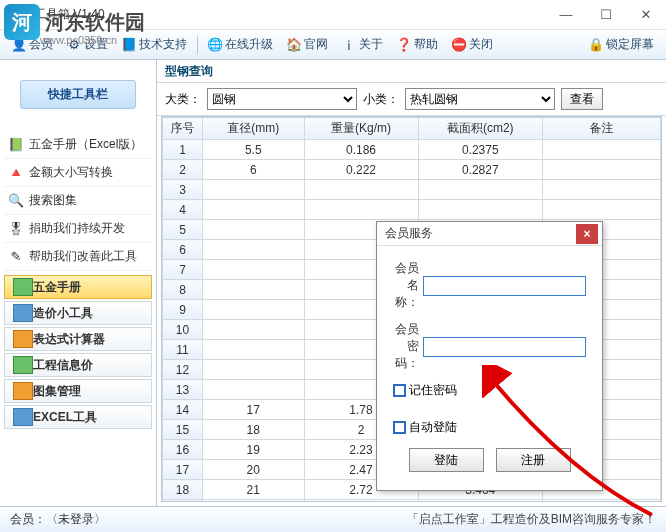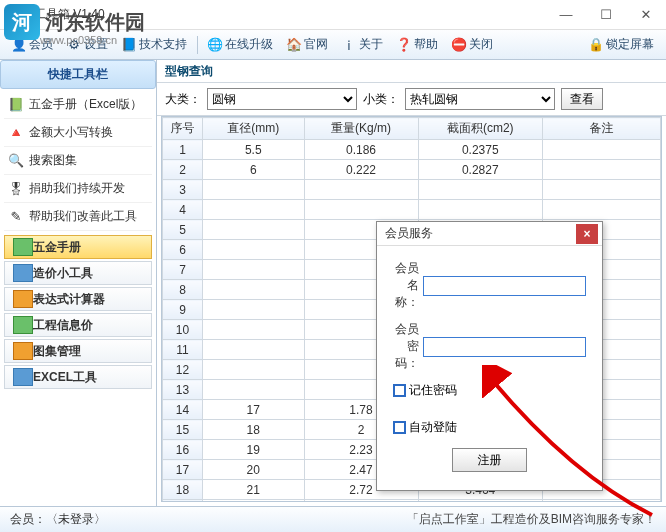--- a/index.html
+++ b/index.html
@@ -17,21 +17,21 @@
 
 .toolbar { height: 30px; background: linear-gradient(#fdfeff,#e6f0fa); border-bottom: 1px solid #b8c8d8; display: flex; align-items: center; padding: 0 6px; gap: 2px; }
 .tb-item { display: flex; align-items: center; gap: 3px; padding: 3px 6px; border-radius: 3px; cursor: pointer; color: #2a4a6a; }
 .tb-sep { width: 1px; height: 18px; background: #b8c8d8; margin: 0 2px; }
 .tb-icon { width: 14px; height: 14px; display: inline-flex; align-items:center; justify-content:center; font-size:13px; }
 .tb-spacer { flex: 1; }
 
 .content { display: flex; height: calc(100% - 86px); }
 
 .sidebar { width: 157px; background: #fff; border-right: 1px solid #b8c8d8; overflow: hidden; }
-.sb-header { background: linear-gradient(#dff0ff,#c5e0f8); color: #1a4c8b; font-weight: bold; text-align: center; padding: 5px 0; border: 1px solid #a9c7e4; margin: 0; border-radius: 3px; }
+.sb-header { background: linear-gradient(#dff0ff,#c5e0f8); color: #1a4c8b; font-weight: bold; text-align: center; padding: 5px 0; border: 1px solid #a9c7e4; margin: 20px; border-radius: 3px; }
 .sb-list1 { padding: 2px 4px; }
 .sb-item1 { display: flex; align-items: center; gap: 5px; padding: 5px 4px; color: #333; cursor: pointer; border-bottom:1px solid #f0f0f0;}
 .sb-icon1 { width:16px; height:16px; display:inline-flex; align-items:center; justify-content:center; font-size:13px; }
 .sb-list2 { }
 .sb-item2 { display: flex; align-items: flex-end; padding: 2px 8px; color: #333; cursor: pointer; border:1px solid #d0d8e0; margin:2px 4px; background:linear-gradient(#fefefe,#f0f4f8); }
 .sb-item2.active { background: linear-gradient(#fff3b8,#ffd96b); border-color:#e0b040; }
 .sb-icon2 { width:20px; height:18px; background:#5a9bd4; border:1px solid #3a7bb4; display:inline-flex; align-items:center; justify-content:center; color:#fff; font-size:10px; }
 .sb-icon2.orange{background:#f0a030;border-color:#c07010;}
 .sb-icon2.green{background:#6ac06a;border-color:#3a903a;}
 
@@ -351,20 +351,21 @@
           <div class="chk">
               <span class="chk-box"></span>
               <span>记住密码</span>
             </div>
           <div class="chk">
               <span class="chk-box"></span>
               <span>自动登陆</span>
             </div>
         </div>
         <div class="dbtns">
+          <button class="dbtn">登陆</button>
           <button class="dbtn">注册</button>
         </div>
       </div>
     </div>
 
     <svg class="arrow" width="190" height="170">
       <defs>
           <marker id="ah" markerWidth="12" markerHeight="12" refX="2" refY="5" orient="auto">
             <path d="M0,0 L12,5 L0,10 Z" fill="#d00"></path>
           </marker>

